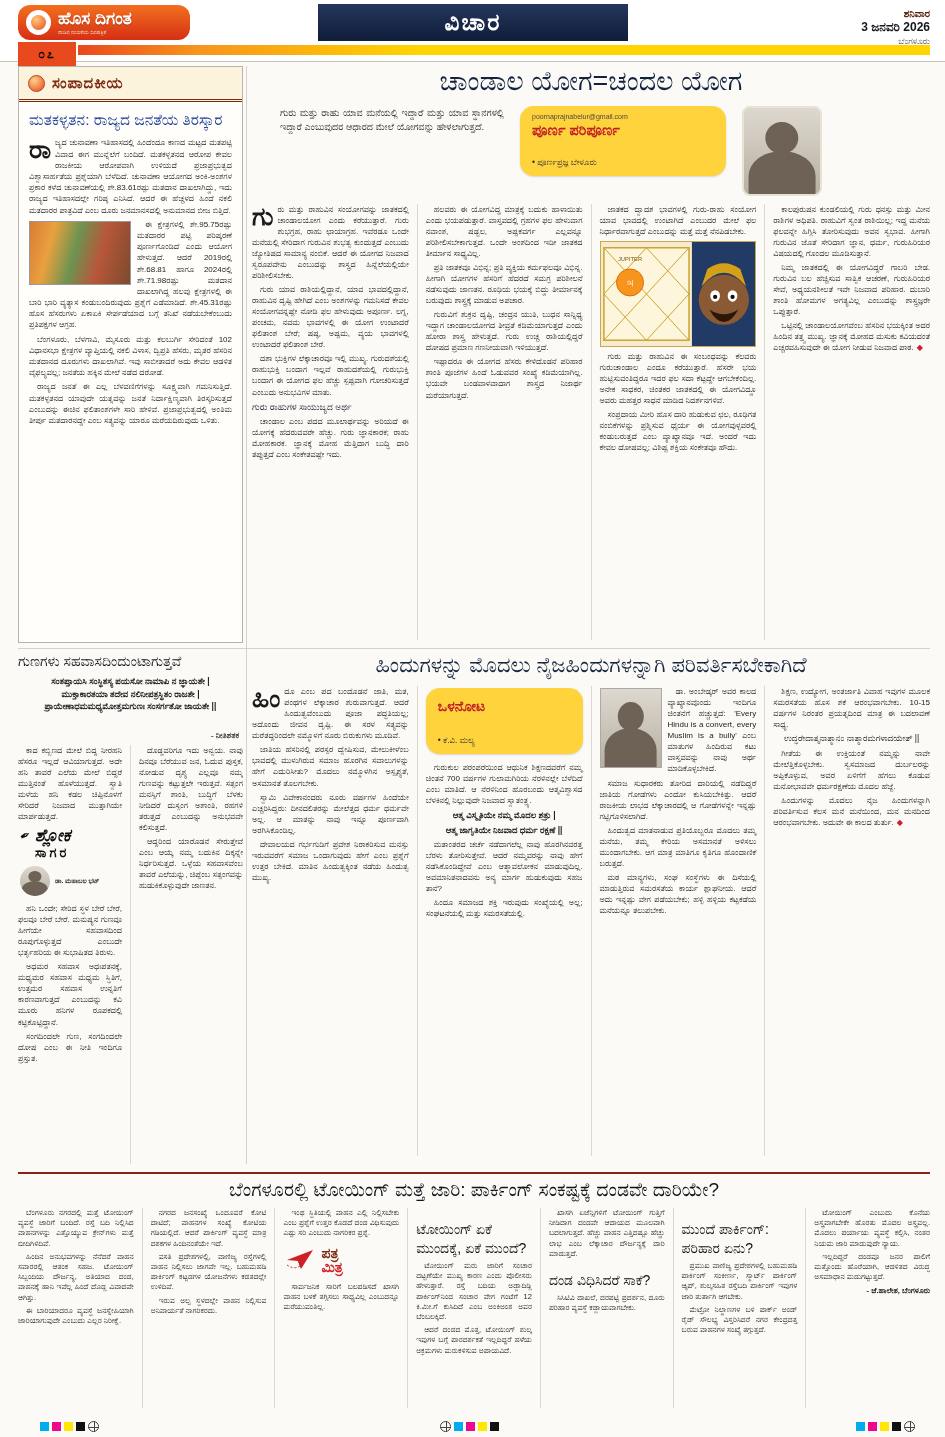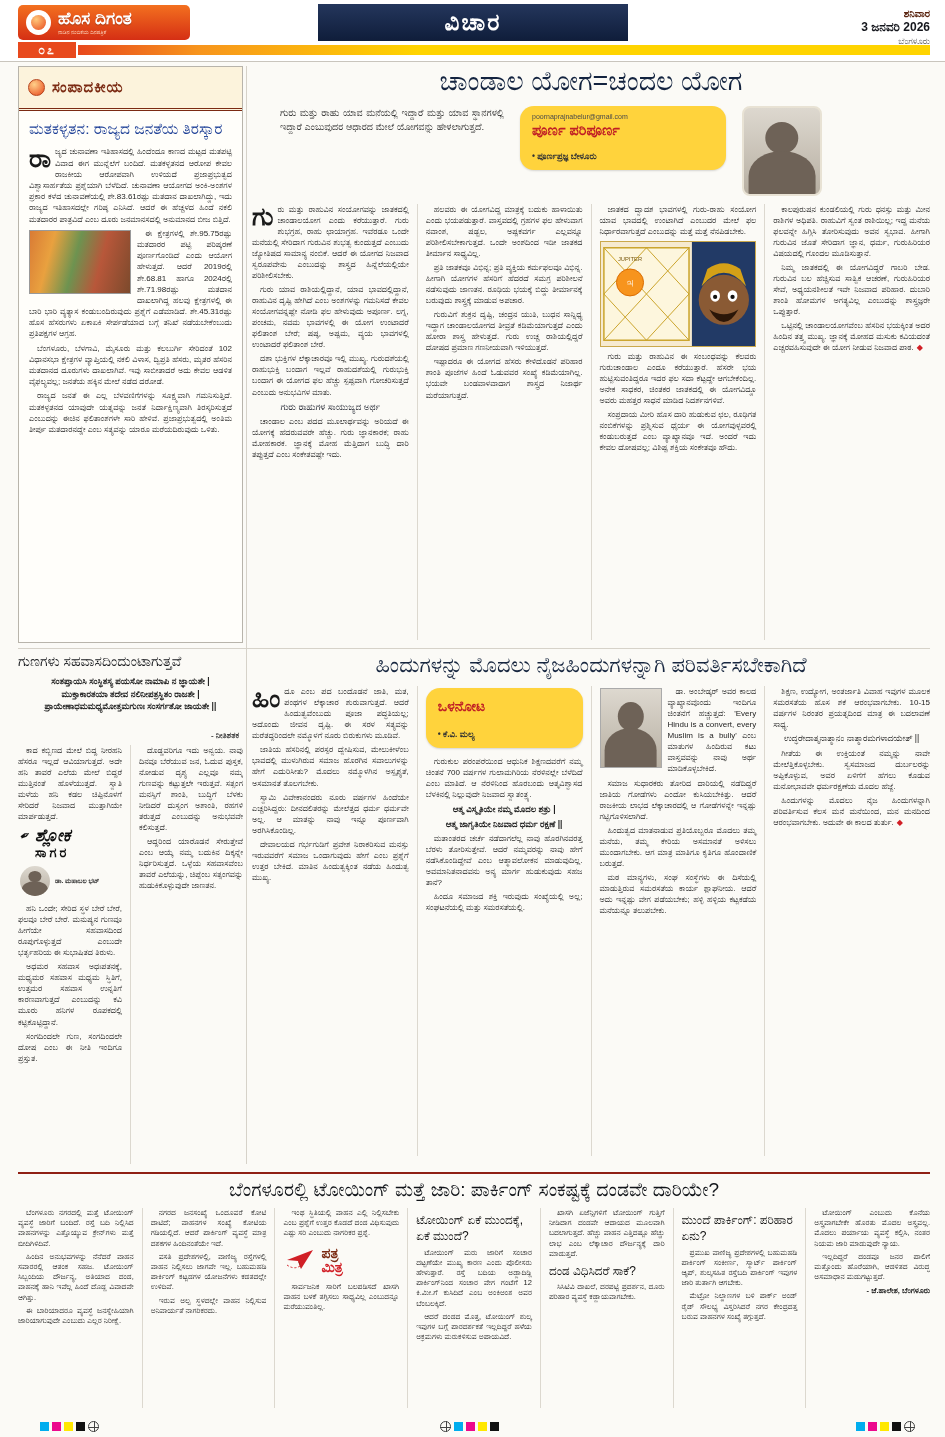--- a/index.html
+++ b/index.html
@@ -3,46 +3,46 @@
 <meta charset="utf-8">
 <style>
 *{margin:0;padding:0;box-sizing:border-box}
 html,body{width:945px;height:1437px}
 body{position:relative;background:#fbfaf6;font-family:"Liberation Sans","DejaVu Sans",sans-serif;color:#1d1d1d;overflow:hidden}
 .para{margin-bottom:3px;text-indent:8px}
 .lead-in{text-indent:0}
 h1,h2,h3,h4{font-weight:normal}
 
 .hdr{position:absolute;left:0;top:0;width:945px;height:62px;background:#fff;border-bottom:1px solid #c9c5bd}
-.mast{position:absolute;left:18px;top:5px;width:172px;height:35px;background:linear-gradient(180deg,#f3701f,#d52f14);border-radius:5px;display:flex;align-items:center;gap:7px;padding:0 8px}
+.mast{position:absolute;left:18px;top:5px;width:172px;height:35px;background:linear-gradient(180deg,#f3701f,#d52f14);border-radius:12px;display:flex;align-items:center;gap:7px;padding:0 8px}
 .logo-circle{width:25px;height:25px;border-radius:50%;background:#fff;display:flex;align-items:center;justify-content:center;flex:none}
 .logo-inner{width:15px;height:15px;border-radius:50%;background:radial-gradient(circle at 35% 30%,#ffc87a,#e8491d)}
 .pname{color:#fff;font-weight:bold;font-size:17px;line-height:1;text-shadow:0 1px 1px rgba(0,0,0,.25)}
 .ptag{color:#ffe3cd;font-size:5.5px;margin-top:2px}
-.pageno{position:absolute;left:18px;top:42px;width:58px;height:16px;background:#e8491d;color:#ffffff;font-weight:bold;font-size:12px;display:flex;align-items:center;justify-content:center;letter-spacing:2px}
+.pageno{position:absolute;left:18px;top:42px;width:58px;height:24px;background:#e8491d;color:#000000;font-weight:bold;font-size:12px;display:flex;align-items:center;justify-content:center;letter-spacing:2px}
 .stripe{position:absolute;left:78px;top:45px;right:15px;height:10px;background:linear-gradient(90deg,#e8491d 0%,#f7941d 14%,#ffd400 40%,#ffd400 100%)}
 .secbar{position:absolute;left:318px;top:4px;width:310px;height:37px;background:linear-gradient(180deg,#24365c,#0f1d3a);color:#fff;display:flex;align-items:center;justify-content:center;font-size:23px;font-weight:bold;letter-spacing:2px}
 .dateblk{position:absolute;right:15px;top:7px;text-align:right;line-height:1.3}
 .day{font-size:10px;font-weight:bold;color:#5a2510}
 .date{font-size:12px;font-weight:bold;color:#14161c}
 .city{font-size:8.5px;color:#555}
 
 .vdiv{position:absolute;left:246px;top:66px;width:1px;height:1098px;background:#d6d2c9}
 .hdiv{position:absolute;left:18px;top:648px;width:912px;height:1px;background:#d6d2c9}
 
 .cols{display:flex;overflow:hidden}
 .col{flex:1;overflow:hidden;text-align:justify;font-size:8px;line-height:1.38;padding:0 8px;border-right:1px solid #dcd8cf;min-width:0}
 .col:first-child{padding-left:0}
 .col:last-child{border-right:none;padding-right:0}
 .dropcap{float:left;font-size:25px;font-weight:bold;line-height:.85;padding:2px 4px 0 0;color:#1a1a1a}
 .endmark{color:#d11f26;font-size:8px;margin-left:3px}
-.subhead{font-size:9px;margin:3px 0;color:#0f1320;text-align:center}
+.subhead{font-size:9px;margin:3px 0;color:#0f1320;text-align:left}
 
 .editbox{position:absolute;left:18px;top:66px;width:225px;height:577px;border:1px solid #b8b4ab;background:#fffefa}
-.edithead{height:44px;display:flex;align-items:center;gap:7px;padding:0 9px;background:#fcf3dc;border-bottom:3px double #7b2a12}
+.edithead{height:19px;display:flex;align-items:center;gap:7px;padding:16px 9px;background:#fcf3dc;border-bottom:3px double #7b2a12}
 .editlbl{font-family:"Liberation Serif","DejaVu Serif",serif;font-weight:bold;font-size:15px;color:#7b2a12;letter-spacing:1px}
 .editlogo{width:17px;height:17px;border-radius:50%;background:radial-gradient(circle at 35% 30%,#ffd089,#e8491d);border:1px solid #b5431c;flex:none}
 .edithl{padding:8px 10px 5px;color:#1d3f96;font-size:15.5px;line-height:1.32}
 .editbody{padding:2px 10px 0;font-size:8px;line-height:1.4;text-align:justify;height:470px;overflow:hidden}
 .editphoto{float:left;width:102px;height:64px;margin:2px 6px 2px 0;background:linear-gradient(105deg,#d97b35 0%,#e9a13f 22%,#6d9350 45%,#b8573a 68%,#7c4a2c 100%);border:1px solid #999}
 
 .guna{position:absolute;left:18px;top:653px;width:225px;height:511px;overflow:hidden}
 .gunahl{font-size:14px;color:#14161a;line-height:1.2}
 .shloka{margin-top:5px}
 .sline{font-size:8.5px;font-weight:bold;text-align:center;line-height:1.5;color:#222;margin:0}
@@ -63,40 +63,40 @@
 
 .lead{position:absolute;left:252px;top:66px;width:678px;height:577px;overflow:hidden}
 .leadhl{text-align:center;font-size:27px;color:#13233f}
 .leadmeta{display:flex;align-items:flex-start;gap:16px;margin:9px 0 4px 28px;height:94px;overflow:hidden}
 .standfirst{width:224px;font-size:9.5px;line-height:1.45;color:#1f1f1f;text-align:justify}
 .bubble{position:relative;background:#ffd33c;border-radius:14px;padding:7px 12px 8px;box-shadow:0 1px 2px rgba(0,0,0,.15)}
 .bubble:after{content:"";position:absolute;right:-9px;top:30px;border:9px solid transparent;border-left-color:#ffd33c}
 .leadbubble{width:206px}
 .bemail{font-size:7px;color:#4a4a4a}
 .bname{font-size:14.5px;font-weight:bold;color:#c01f25;margin-top:2px}
-.bby{font-size:8.5px;color:#333;margin-top:12px;font-weight:bold}
+.bby{font-size:8.5px;color:#333;margin-top:18px;font-weight:normal}
 .leadphoto{width:80px;height:90px;border-radius:8px;flex:none;border:2px solid #e8e2d4}
 .leadcols{height:436px;margin-top:4px}
 .astro{margin:4px 0;border:1px solid #caa84c;background:#f6ead0;line-height:0}
 
 .mid{position:absolute;left:252px;top:652px;width:678px;height:512px;overflow:hidden}
 .midhl{text-align:center;font-size:21px;color:#17263f;line-height:1.25}
 .midcols{height:470px;margin-top:8px}
 .midbubble{width:100%;margin:2px 0 8px;text-indent:0}
 .midbubble .bname{font-size:14px}
 .midbubble:after{right:-9px;top:26px}
 .midphoto{float:left;width:62px;height:80px;margin:2px 6px 2px 0;border:1px solid #aaa}
 .bline{font-size:8.5px;font-weight:bold;text-align:center;line-height:1.5;margin:2px 0;text-indent:0}
 .gita{font-size:8.5px;text-align:center;margin:3px 0;color:#111}
 
 .letters{position:absolute;left:18px;top:1172px;width:912px;height:242px;border-top:2px solid #8f1f14;padding-top:5px;overflow:hidden}
 .lethl{text-align:center;font-size:19px;color:#101318}
 .letcols{height:200px;margin-top:7px}
 .letcols .col{font-size:7.5px;line-height:1.36}
-.lsub{font-size:12px;margin:4px 0 3px;text-align:left;color:#101010}
+.lsub{font-size:14px;margin:12px 0 3px;text-align:left;color:#101010}
 .pmbadge{display:flex;align-items:center;gap:6px;margin:7px 2px;text-indent:0}
 .pmtext{line-height:1.05}
 .pm1{font-size:14px;font-weight:bold;color:#7b2a12}
 .pm2{font-size:14px;font-weight:bold;color:#d11f26}
 .sig{font-weight:bold;text-align:right;margin-top:4px;font-size:7.5px}
 
 .reg{position:absolute;bottom:5px;display:flex;gap:3px;align-items:center}
 .reg .sq{width:9px;height:9px;display:inline-block}
 .sq.c{background:#00adee}.sq.m{background:#ec098d}.sq.y{background:#ffe800}.sq.k{background:#111}
 .regc{width:11px;height:11px;border:1px solid #444;border-radius:50%;position:relative}

